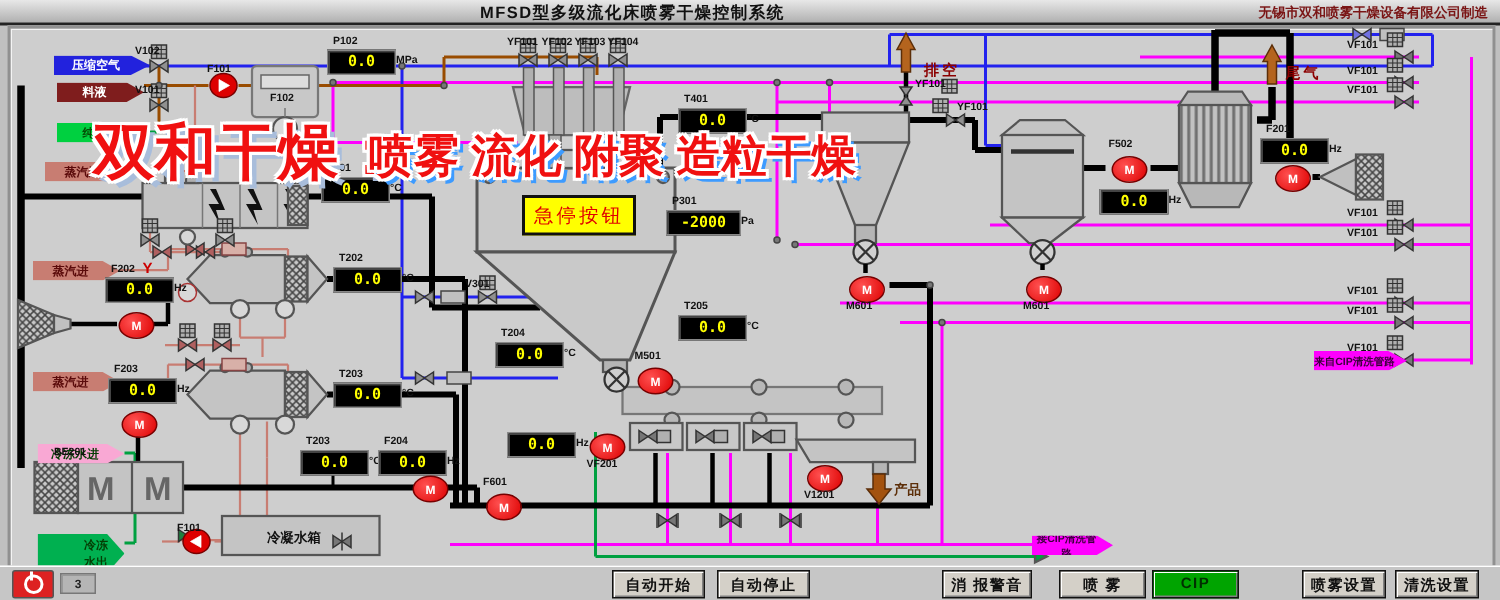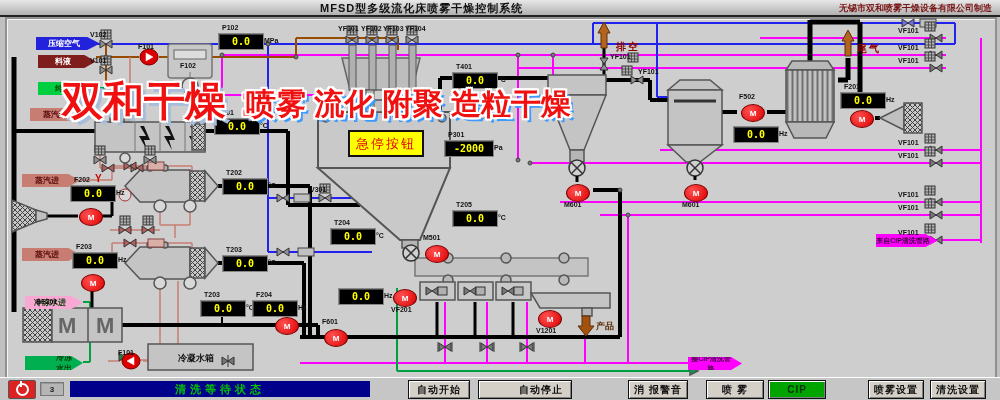--- a/index.html
+++ b/index.html
@@ -455,21 +455,21 @@
       <polygon points="134,357 127,361 134,365" fill="#fff" stroke="#fff" stroke-width="0.5"></polygon>
     </svg>
  <div id="overlay" class="abs" style="left:0;top:0;width:1000px;height:400px;">
       <div class="abs flowlab" style="left: 36px; top: 37px; width: 64px; height: 13px; background: rgb(34, 34, 221); color: rgb(255, 255, 255);">压缩空气</div>
       <div class="abs flowlab" style="left: 38px; top: 55px; width: 58px; height: 13px; background: #7f1d1d; color: rgb(255, 255, 255);">料液</div>
       <div class="abs flowlab" style="left: 38px; top: 82px; width: 58px; height: 13px; background: rgb(0, 208, 64); color: rgb(4, 77, 4);">纯水</div>
       <div class="abs flowlab" style="left: 30px; top: 108px; width: 58px; height: 13px; background: rgb(200, 125, 114); color: rgb(90, 10, 10);">蒸汽进</div>
       <div class="abs flowlab" style="left: 22px; top: 174px; width: 58px; height: 13px; background: rgb(200, 125, 114); color: rgb(90, 10, 10);">蒸汽进</div>
       <div class="abs flowlab" style="left: 22px; top: 248px; width: 58px; height: 13px; background: rgb(200, 125, 114); color: rgb(90, 10, 10);">蒸汽进</div>
       <div class="abs flowlab" style="left: 25px; top: 296px; width: 58px; height: 13px; background: #f9a8d4; color: rgb(4, 61, 4);">冷冻水进</div>
-      <div class="abs flowlab" style="left: 25px; top: 356px; width: 58px; height: 14px; background: rgb(0, 176, 80); color: rgb(4, 61, 4); padding-left: 28px;">冷冻水出</div>
+      <div class="abs flowlab" style="left: 25px; top: 356px; width: 58px; height: 26px; background: rgb(0, 176, 80); color: rgb(4, 61, 4); padding-left: 28px;">冷冻水出</div>
       <div class="abs flowlab" style="left: 876px; top: 234px; width: 62px; height: 13px; background: rgb(255, 0, 255); color: rgb(61, 0, 61); font-size: 7px;">来自CIP清洗管路</div>
       <div class="abs flowlab" style="left: 688px; top: 357px; width: 54px; height: 13px; background: rgb(255, 0, 255); color: rgb(61, 0, 61); font-size: 7px;">接CIP清洗管路</div>
       <div class="abs dl" style="left: 222px; top: 24px;">P102</div>
       <div class="abs disp" style="left: 218px; top: 33px; width: 44px; height: 15px;">
         <span class="v">0.0</span>
       </div>
       <div class="abs du" style="left: 264px; top: 37px;">MPa</div>
       <div class="abs dl" style="left: 218px; top: 109px;">T201</div>
       <div class="abs disp" style="left: 214px; top: 118px; width: 44px; height: 15px;">
         <span class="v">0.0</span>
@@ -586,26 +586,23 @@
  <div class="abs" id="estop" style="left:348px;top:130px;width:72px;height:23px;">急停按钮</div>
 
  <div class="abs" id="wm1">双和干燥：</div>
  <div class="abs" id="wm2">喷雾 流化 附聚 造粒干燥</div>
 
  <div class="abs" id="statusbar">
    <div class="abs" id="powerbtn">
         <div id="powerglyph"></div>
       </div>
    <div class="abs" id="numbox">3</div>
-   <div class="abs" id="statusblue">
-        <span id="statustext">清洗等待状态</span>
-      </div>
  </div>
  <div id="btnrow">
       <div class="abs btn" style="left: 408px; width: 60px;">自动开始</div>
-      <div class="abs btn" style="left: 478px; width: 60px; padding-left: 32px;">自动停止</div>
+      <div class="abs btn" style="left: 478px; width: 60px;">自动停止</div>
       <div class="abs btn" style="left: 628px; width: 58px;">消 报警音</div>
       <div class="abs btn" style="left: 706px; width: 56px;">喷 雾</div>
       <div class="abs btn green" style="left: 768px; width: 56px;">CIP</div>
       <div class="abs btn" style="left: 868px; width: 54px;">喷雾设置</div>
       <div class="abs btn" style="left: 930px; width: 54px;">清洗设置</div>
     </div>
 </div>
 
 </body></html>

